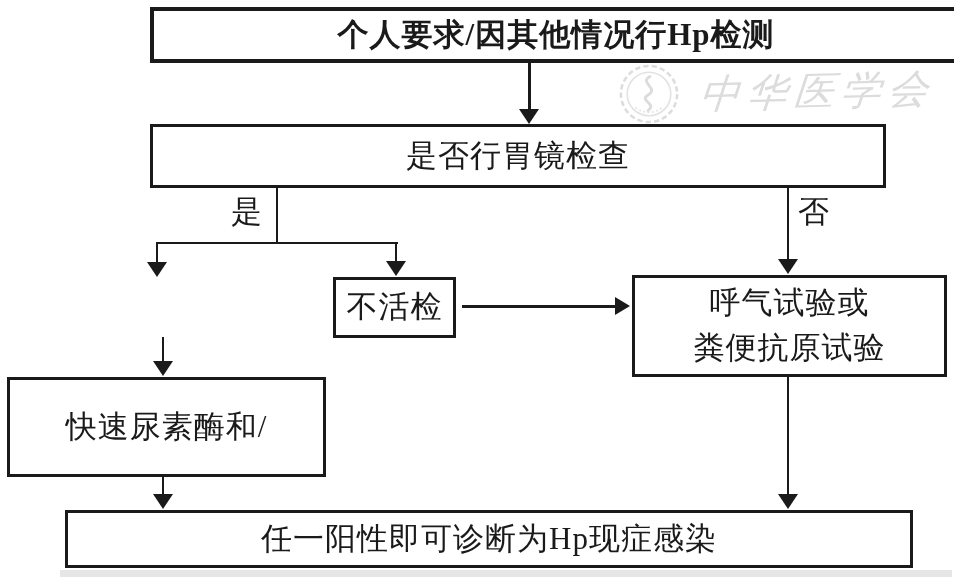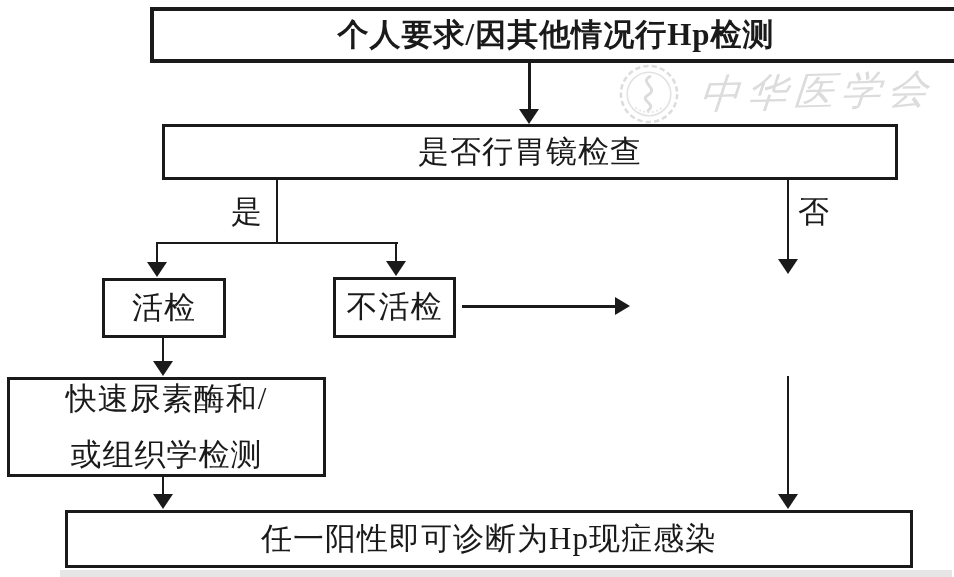--- a/index.html
+++ b/index.html
@@ -9,21 +9,21 @@
     color:#1a1a1a;
   }
   
   .box{
     position:absolute;box-sizing:border-box;border:3px solid #1a1a1a;background:#ffffff;
     display:flex;align-items:center;justify-content:center;flex-direction:column;
     text-align:center;font-size:31px;color:#1a1a1a;z-index:3;line-height:1.25;
     letter-spacing:1px;
   }
   #box-start{left:150px;top:7px;width:812px;height:56px;border-width:4px;font-weight:bold;}
-  #box-decision{left:162px;top:124px;width:736px;height:56px;}
+  #box-decision{left:150px;top:124px;width:736px;height:64px;}
   #box-biopsy{left:102px;top:278px;width:124px;height:60px;}
   #box-nobiopsy{left:333px;top:277px;width:123px;height:61px;}
   #box-breath{left:632px;top:275px;width:315px;height:102px;line-height:1.45;}
   #box-urease{left:7px;top:377px;width:319px;height:100px;line-height:1.45;gap:11px;}
   #box-result{left:65px;top:510px;width:848px;height:58px;}
   
   .line{position:absolute;background:#1a1a1a;z-index:2;}
   #c-start-v{left:528px;top:62px;width:3px;height:48px;}
   #c-yes-v{left:276px;top:179px;width:2px;height:64px;}
   #c-split-h{left:156px;top:242px;width:242px;height:2px;}
@@ -107,32 +107,32 @@
   <div class="branch-label" id="label-no">否</div>
 
   <div class="box" id="box-start">
     <span>个人要求/因其他情况行Hp检测</span>
   </div>
 
   <div class="box" id="box-decision">
     <span>是否行胃镜检查</span>
   </div>
 
-  <div class="box" id="box-biopsy">
-    <span>活检</span>
-  </div>
 
   <div class="box" id="box-nobiopsy">
     <span>不活检</span>
   </div>
 
+  <div class="box" id="box-breath">
+    <span>呼气试验或</span>
+    <span>粪便抗原试验</span>
+  </div>
 
   <div class="box" id="box-urease">
     <span>快速尿素酶和/</span>
-    <span>或组织学检测</span>
   </div>
 
   <div class="box" id="box-result">
     <span>任一阳性即可诊断为Hp现症感染</span>
   </div>
 
   <div class="bottom-shadow"></div>
 </div>
 
 </body></html>

